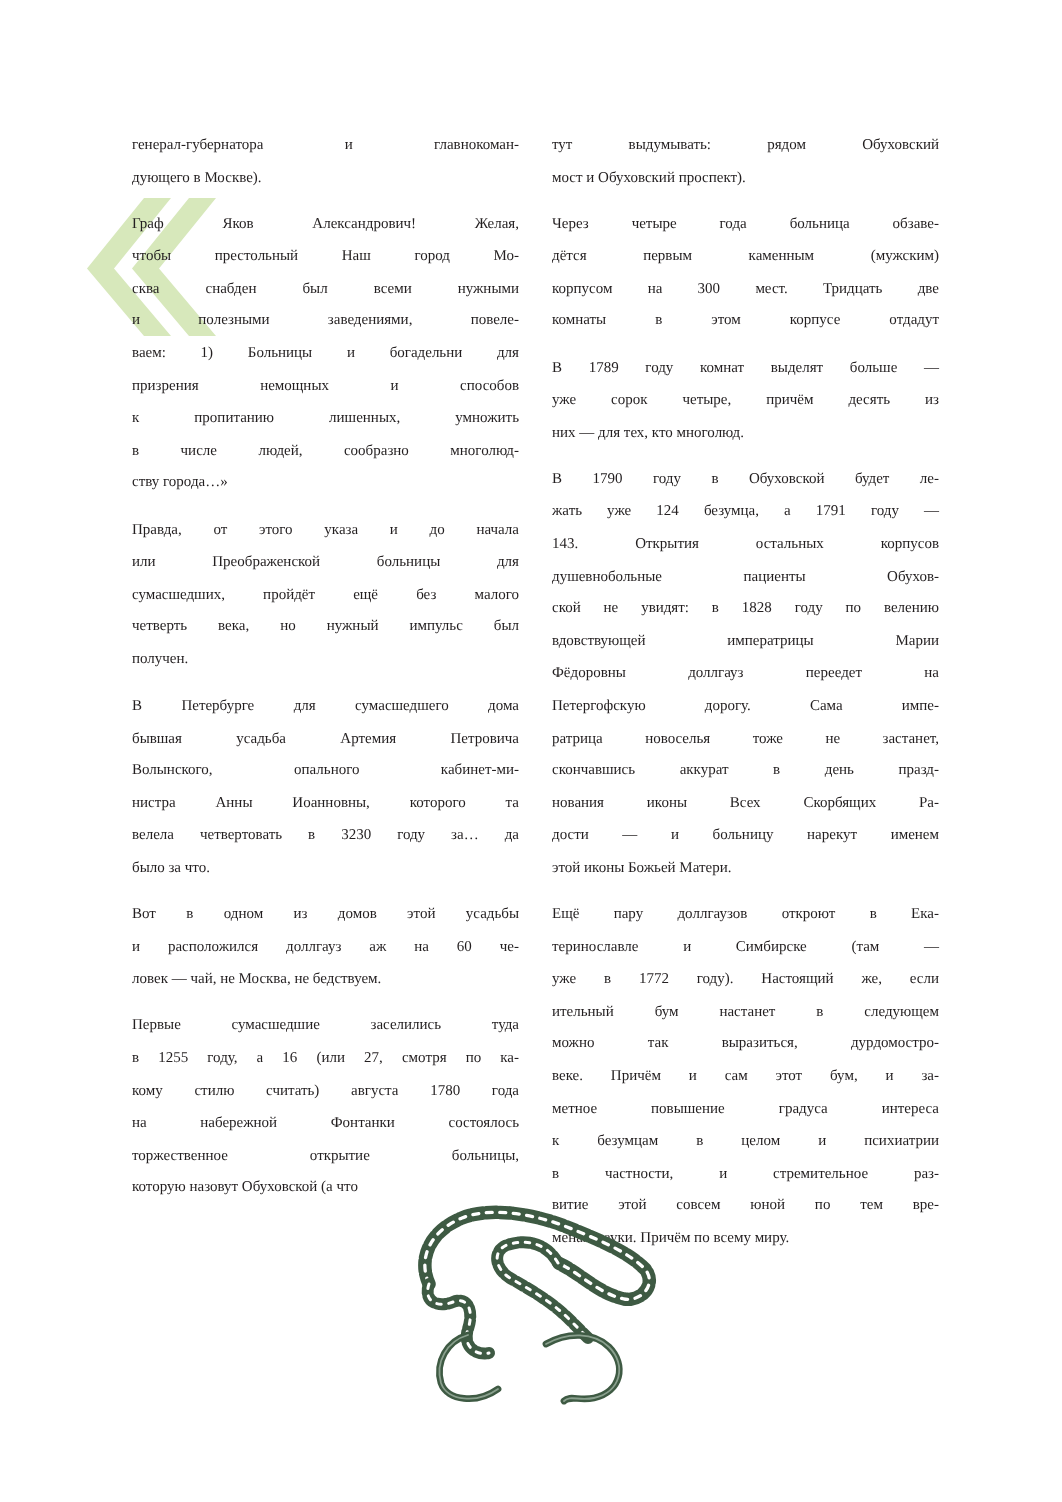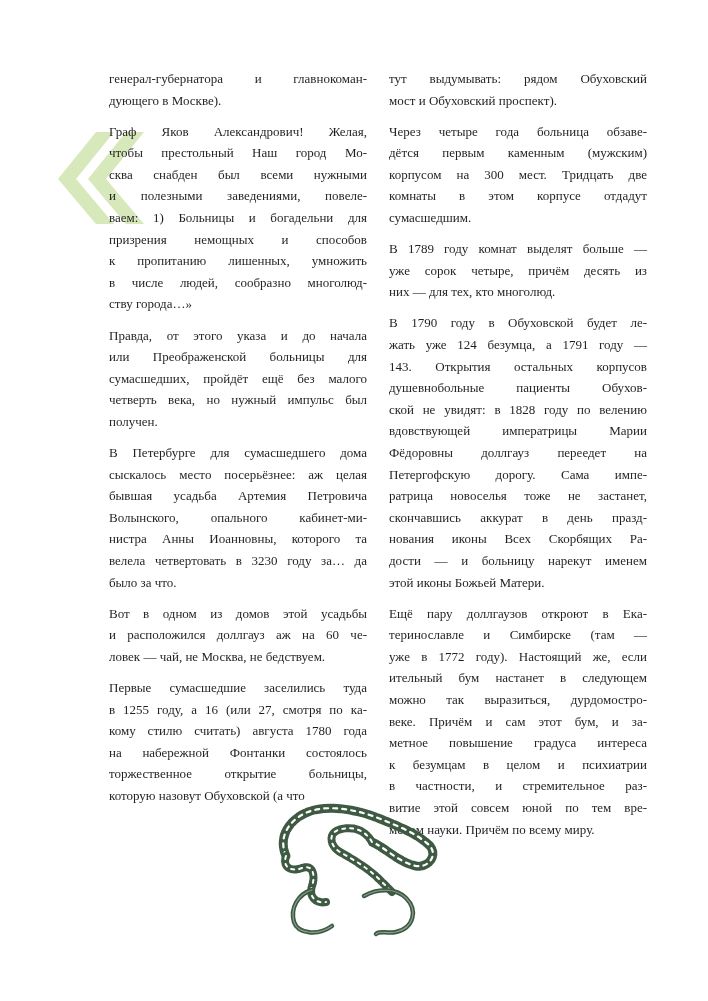--- a/index.html
+++ b/index.html
@@ -16,27 +16,26 @@
     color: #231f20;
   }
   .page {
     position: absolute;
     left: 0; top: 0;
     width: 708px; height: 1001px;
     background: #ffffff;
   }
   .column {
     position: absolute;
-    top: 68px;
+    top: 86px;
     width: 258px;
-    font-size: 13px;
+    font-size: 10px;
     line-height: 21.6px;
     text-align: justify;
     hyphens: manual;
-    margin-left: 21px;
   }
   .col-left { left: 88px; }
   .col-right { left: 368px; }
   .para {
     margin: 0 0 9.5px 0;
   }
   .line {
     display: block;
     text-align: justify;
     text-align-last: justify;
@@ -91,21 +90,20 @@
       </div>
       <div class="para">
         <span class="line">Правда, от этого указа и до начала</span>
         <span class="line">или Преображенской больницы для</span>
         <span class="line">сумасшедших, пройдёт ещё без малого</span>
         <span class="line">четверть века, но нужный импульс был</span>
         <span class="line last">получен.</span>
       </div>
       <div class="para">
         <span class="line">В Петербурге для сумасшедшего дома</span>
-        <span class="line">сыскалось место посерьёзнее: аж целая</span>
         <span class="line">бывшая усадьба Артемия Петровича</span>
         <span class="line">Волынского, опального кабинет-ми-</span>
         <span class="line">нистра Анны Иоанновны, которого та</span>
         <span class="line">велела четвертовать в 3230 году за… да</span>
         <span class="line last">было за что.</span>
       </div>
       <div class="para">
         <span class="line">Вот в одном из домов этой усадьбы</span>
         <span class="line">и расположился доллгауз аж на 60 че-</span>
         <span class="line last">ловек — чай, не Москва, не бедствуем.</span>
@@ -122,21 +120,20 @@
   <div class="column col-right" id="col1">
       <div class="para">
         <span class="line">тут выдумывать: рядом Обуховский</span>
         <span class="line last">мост и Обуховский проспект).</span>
       </div>
       <div class="para">
         <span class="line">Через четыре года больница обзаве-</span>
         <span class="line">дётся первым каменным (мужским)</span>
         <span class="line">корпусом на 300 мест. Тридцать две</span>
         <span class="line">комнаты в этом корпусе отдадут</span>
-        <span class="line last">сумасшедшим.</span>
       </div>
       <div class="para">
         <span class="line">В 1789 году комнат выделят больше —</span>
         <span class="line">уже сорок четыре, причём десять из</span>
         <span class="line last">них — для тех, кто многолюд.</span>
       </div>
       <div class="para">
         <span class="line">В 1790 году в Обуховской будет ле-</span>
         <span class="line">жать уже 124 безумца, а 1791 году —</span>
         <span class="line">143. Открытия остальных корпусов</span>

